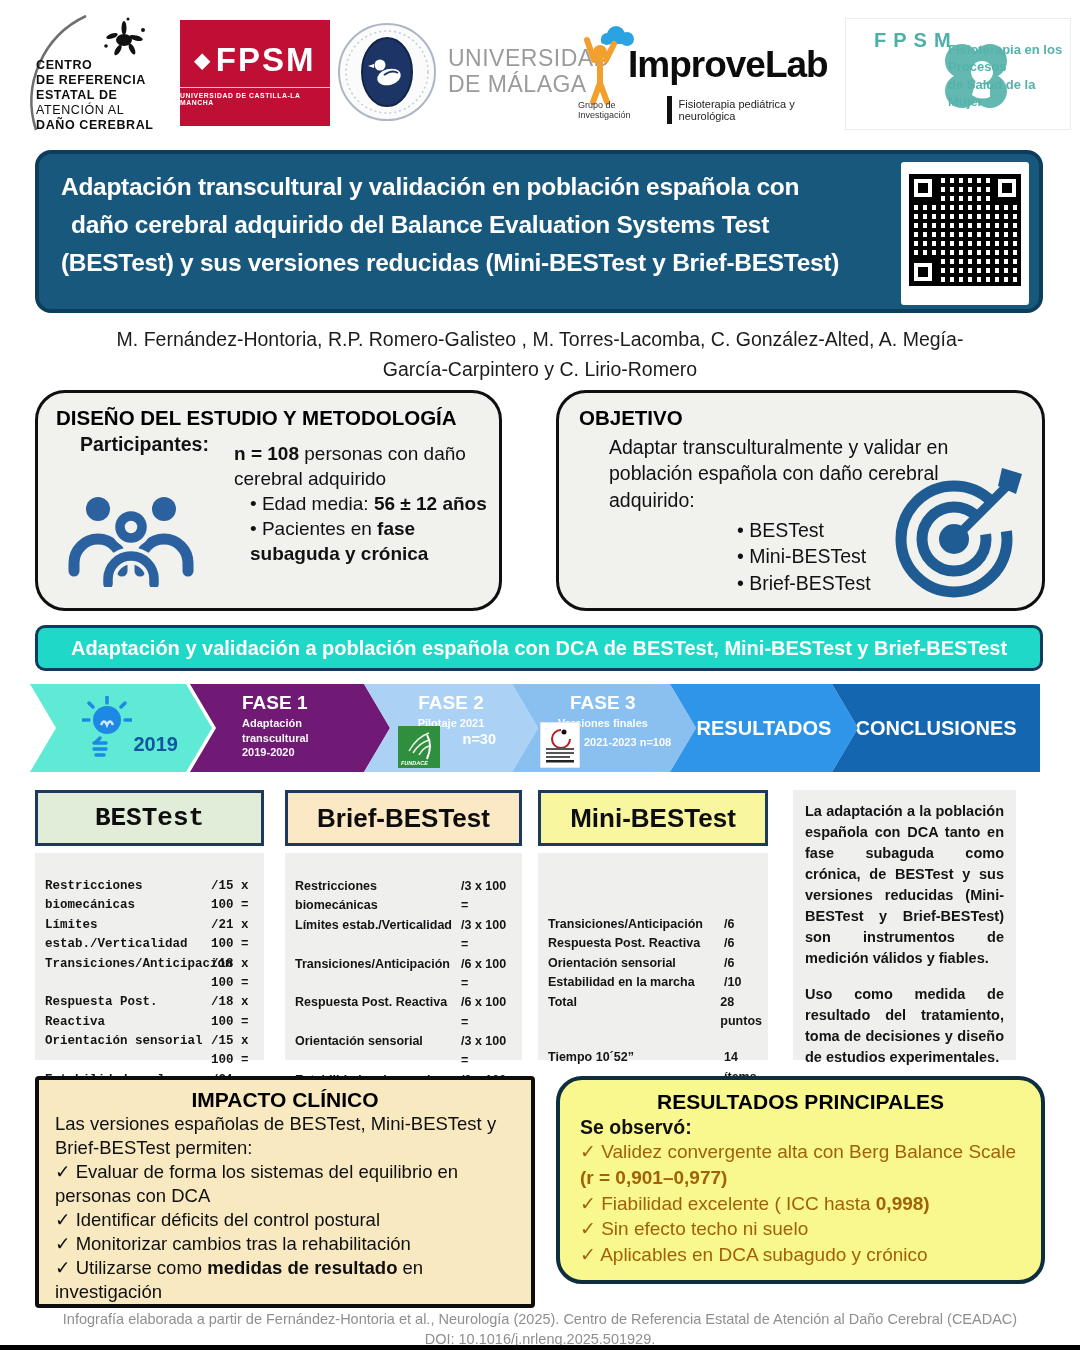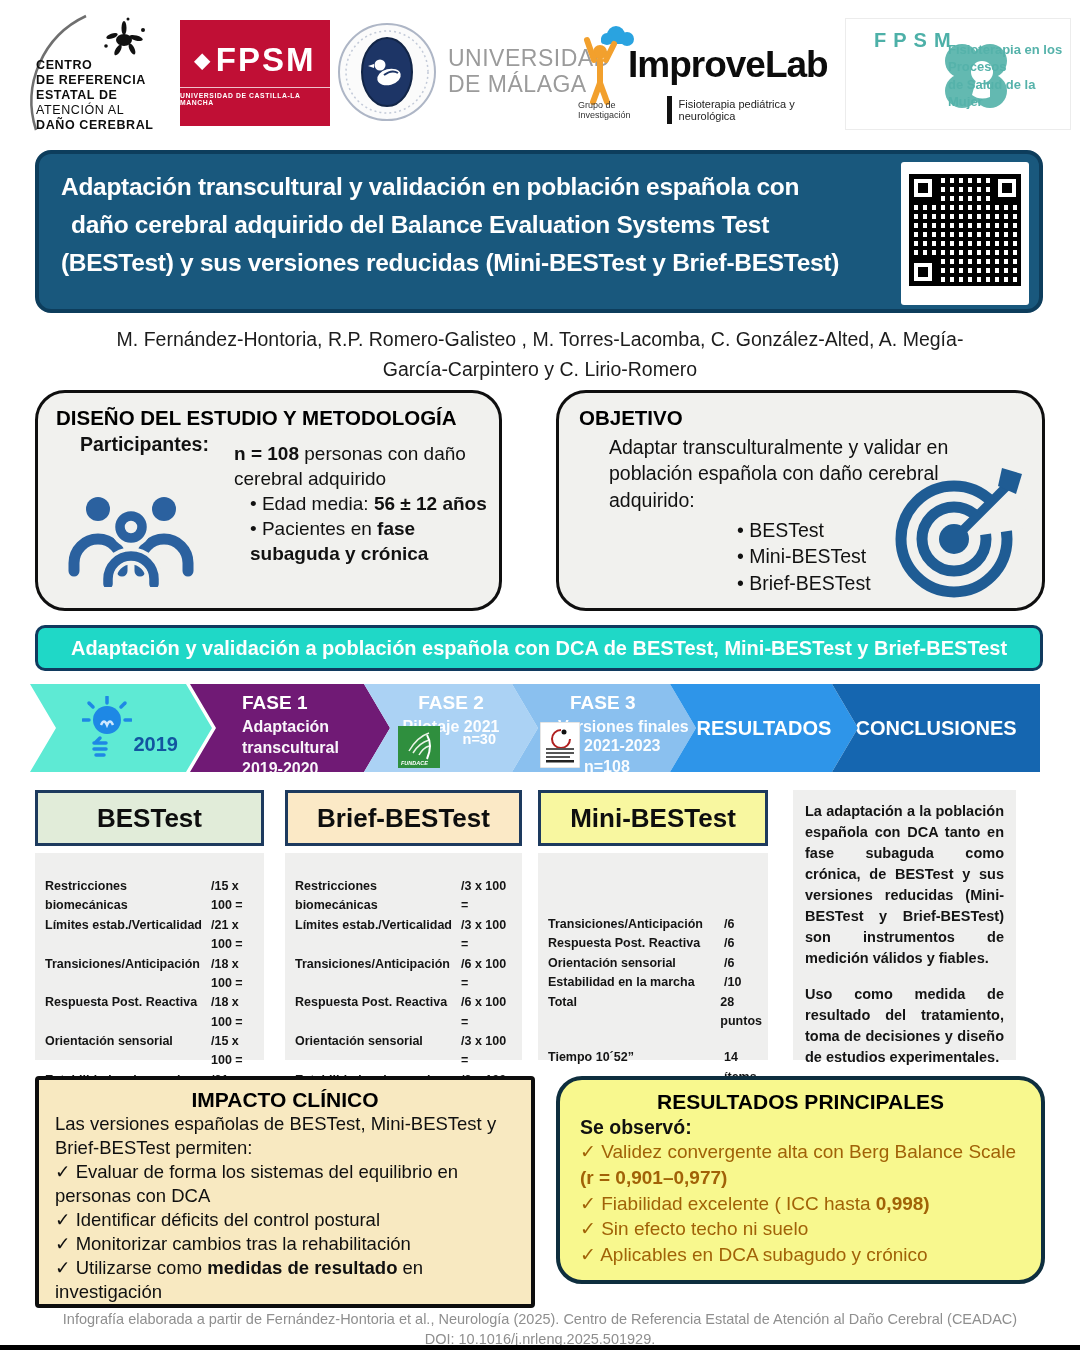--- a/index.html
+++ b/index.html
@@ -72,34 +72,34 @@
   .chev.last{clip-path:polygon(0 0,100% 0,100% 100%,0 100%,26px 50%);}
   .s0{left:0;width:182px;background:#5eead4;}
   .s1{left:160px;width:200px;background:#701a75;}
   .s2{left:334px;width:174px;background:#abd2f4;}
   .s3{left:482px;width:184px;background:#8ac0ef;}
   .s4{left:640px;width:188px;background:#2e95e9;}
   .s5{left:802px;width:208px;background:#1566b0;}
   .bulb{position:absolute;left:52px;top:12px;}
   .year{position:absolute;right:34px;bottom:16px;color:#1255a0;font-weight:bold;font-size:20px;}
   .ph-title{color:#fff;font-weight:bold;font-size:19px;}
-  .ph-line{color:rgba(255,255,255,.96);font-weight:bold;font-size:16px;line-height:1.32;}
+  .ph-line{color:rgba(255,255,255,.96);font-weight:bold;font-size:11px;line-height:1.32;}
   .s1 .ph-title{margin:8px 0 2px 52px;} .s1 .ph-line{margin-left:52px;}
   .s2 .ph-title{margin:8px 0 2px 0;text-align:center;} .s2 .ph-line{text-align:center;}
   .fundace{position:absolute;left:34px;bottom:4px;}
   .fundace-label{position:absolute;left:37px;bottom:6px;color:#fff;font-size:5.5px;font-style:italic;font-weight:bold;}
   .n30{position:absolute;right:42px;top:46px;color:#fff;font-weight:bold;font-size:14.5px;}
   .s3 .ph-title{margin:8px 0 2px 58px;} .s3 .l1{margin-left:46px;}
   .ceadac-mini{position:absolute;left:28px;bottom:4px;}
   .s3 .l2{position:absolute;left:72px;top:51px;}
   .center-word{position:absolute;left:26px;right:26px;top:0;bottom:0;display:flex;align-items:center;justify-content:center;
                color:#fff;font-weight:bold;font-size:20px;}
   
   .tcol{position:absolute;top:790px;}
-  .c1{left:35px;width:229px;} .c2{left:285px;width:237px;} .c3{left:538px;width:230px;}
+  .c1{left:35px;width:229px;font-family:Liberation Mono, monospace;} .c2{left:285px;width:237px;} .c3{left:538px;width:230px;}
   .thead{height:56px;border:3.5px solid #1d3a5e;box-sizing:border-box;display:flex;align-items:center;justify-content:center;
          font-weight:bold;font-size:26px;color:#0e0e0e;}
   .h-best{background:#e1ecd9;} .h-brief{background:#fbe9c6;} .h-mini{background:#f8f7a0;}
   .tbody{margin-top:7px;background:#efefee;height:207px;box-sizing:border-box;padding:24px 6px 0 10px;}
   .tbody.minipad{padding-top:62px;}
   .trow{display:flex;font-size:12.5px;font-weight:bold;line-height:1.55;color:#141414;}
   .tlabel{width:166px;} .c3 .tlabel{width:176px;} .tval{flex:1;}
   .timerow{margin-top:17px;}
   .concl{position:absolute;left:793px;top:790px;width:223px;height:270px;background:#efefee;box-sizing:border-box;
          padding:11px 12px;font-size:14.5px;font-weight:bold;line-height:1.45;text-align:justify;color:#141414;}

